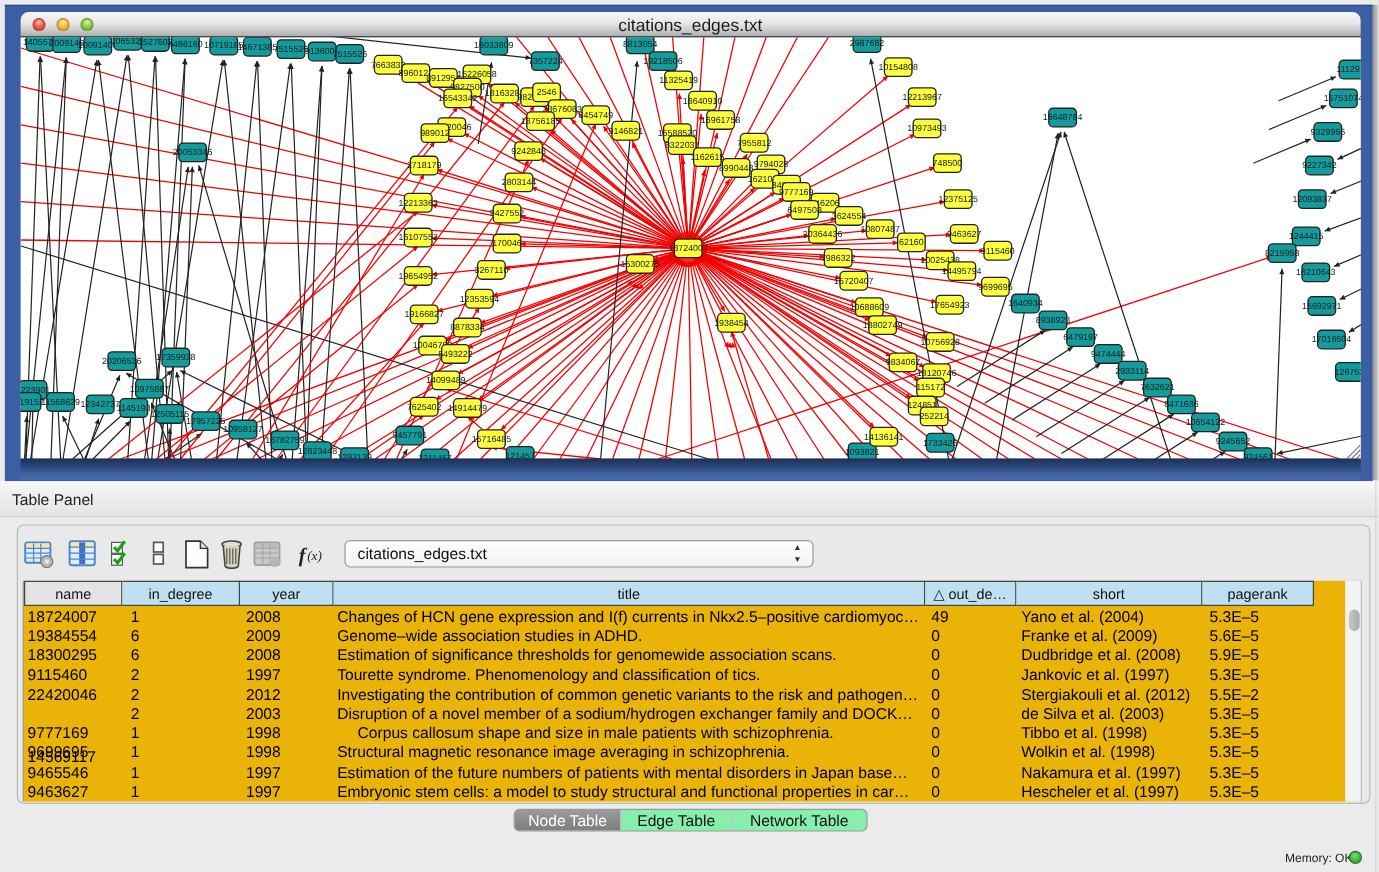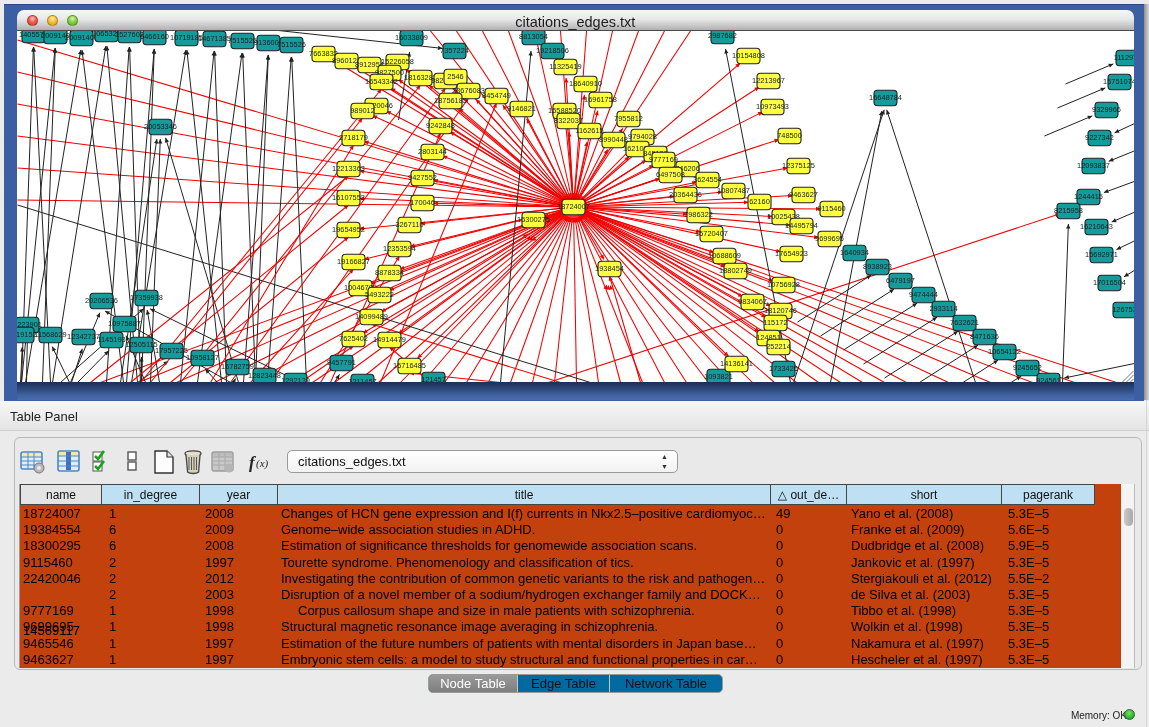--- a/index.html
+++ b/index.html
@@ -31,38 +31,38 @@
       background:linear-gradient(180deg,#f7f7f7,#e4e4e4); border-bottom:1px solid #cfcfcf; }
   #tp-head .t { position:absolute; left:10px; top:8px; font-size:13px; color:#222; }
   #tp-body { position:absolute; left:0; top:432px; width:1149px; height:295px; background:#ebebeb; }
   #tp-frame { position:absolute; left:14px; top:437px; width:1127.5px; height:233px;
       border:1px solid #b9b9b9; border-radius:6px; background:#e9e9e9; }
   .combo { position:absolute; left:287px; top:450px; width:391px; height:23px;
       border:1px solid #9a9a9a; border-radius:5px; background:linear-gradient(180deg,#ffffff,#f2f2f2);
       font-size:13px; color:#111; line-height:21px; padding-left:10px; }
 
   
-  #table { position:absolute; left:19px; top:484px; width:1116px; height:184px; background:#c2410c;
+  #table { position:absolute; left:19px; top:484px; width:1116px; height:184px; background:#eab308;
            border-left:1px solid #9a9a9a; }
   .hrow { position:absolute; left:0; top:0; height:21px; width:1075px; }
   .hc { position:absolute; top:0; height:21px; background:#bfe0f2; border-right:1px solid #444;
         border-top:1px solid #444; border-bottom:1px solid #444;
         font-size:12px; color:#111; text-align:center; line-height:21px; }
   .rows { position:absolute; left:0; top:22px; font-size:13px; color:#000; }
   .r { position:absolute; height:16.2px; line-height:16.4px; white-space:nowrap; }
   .c { position:absolute; overflow:hidden; white-space:nowrap; }
   
   #sbar { position:absolute; left:1121px; top:484px; width:14px; height:184px; background:#f4f4f4;
           border-right:1px solid #bbb; }
   #sthumb { position:absolute; left:2.5px; top:24px; width:9px; height:18px; border-radius:5px;
           background:linear-gradient(90deg,#c9c9c9,#a8a8a8); }
 
   
   #tabs { position:absolute; left:428px; top:674px; height:19px; display:flex;
-      border:1px solid #9a9a9a; border-radius:5px; overflow:hidden; background:#0369a1;
+      border:1px solid #9a9a9a; border-radius:5px; overflow:hidden; background:#86efac;
       font-size:13px; }
   #tabs .seg { line-height:18px; color:#111; text-align:center; }
   #tabs .sel { background:linear-gradient(180deg,#9a9a9a,#7e7e7e); color:#fff; }
   #tabs .sep { width:1px; background:#c4c4c4; }
 
   
   #mem { position:absolute; right:22px; top:710px; font-size:10px; color:#222; }
   #memdot { position:absolute; right:14px; top:709px; width:11px; height:11px; border-radius:50%;
       background:radial-gradient(circle at 45% 35%, #7ee25f 0%, #2db838 60%, #138c22 100%);
       border:1px solid #2a6b2a; }
@@ -844,21 +844,21 @@
         <div class="hc" style="left:827px;width:155px;">short</div>
         <div class="hc" style="left:982px;width:93px;">pagerank</div>
       </div>
     <div class="rows">
         <div class="r" style="top:0.0px">
           <div class="c" style="left:3px;width:80px;">18724007</div>
           <div class="c" style="left:89px;width:90px;">1</div>
           <div class="c" style="left:185px;width:70px;">2008</div>
           <div class="c" style="left:261px;width:488px;">Changes of HCN gene expression and I(f) currents in Nkx2.5–positive cardiomyoc…</div>
           <div class="c" style="left:756px;width:72px;">49</div>
-          <div class="c" style="left:831px;width:155px;">Yano et al. (2008)</div>
+          <div class="c" style="left:831px;width:155px;">Yano et al. (2004)</div>
           <div class="c" style="left:988px;width:90px;">5.3E–5</div>
         </div>
         <div class="r" style="top:16.2px">
           <div class="c" style="left:3px;width:80px;">19384554</div>
           <div class="c" style="left:89px;width:90px;">6</div>
           <div class="c" style="left:185px;width:70px;">2009</div>
           <div class="c" style="left:261px;width:488px;">Genome–wide association studies in ADHD.</div>
           <div class="c" style="left:756px;width:72px;">0</div>
           <div class="c" style="left:831px;width:155px;">Franke et al. (2009)</div>
           <div class="c" style="left:988px;width:90px;">5.6E–5</div>

